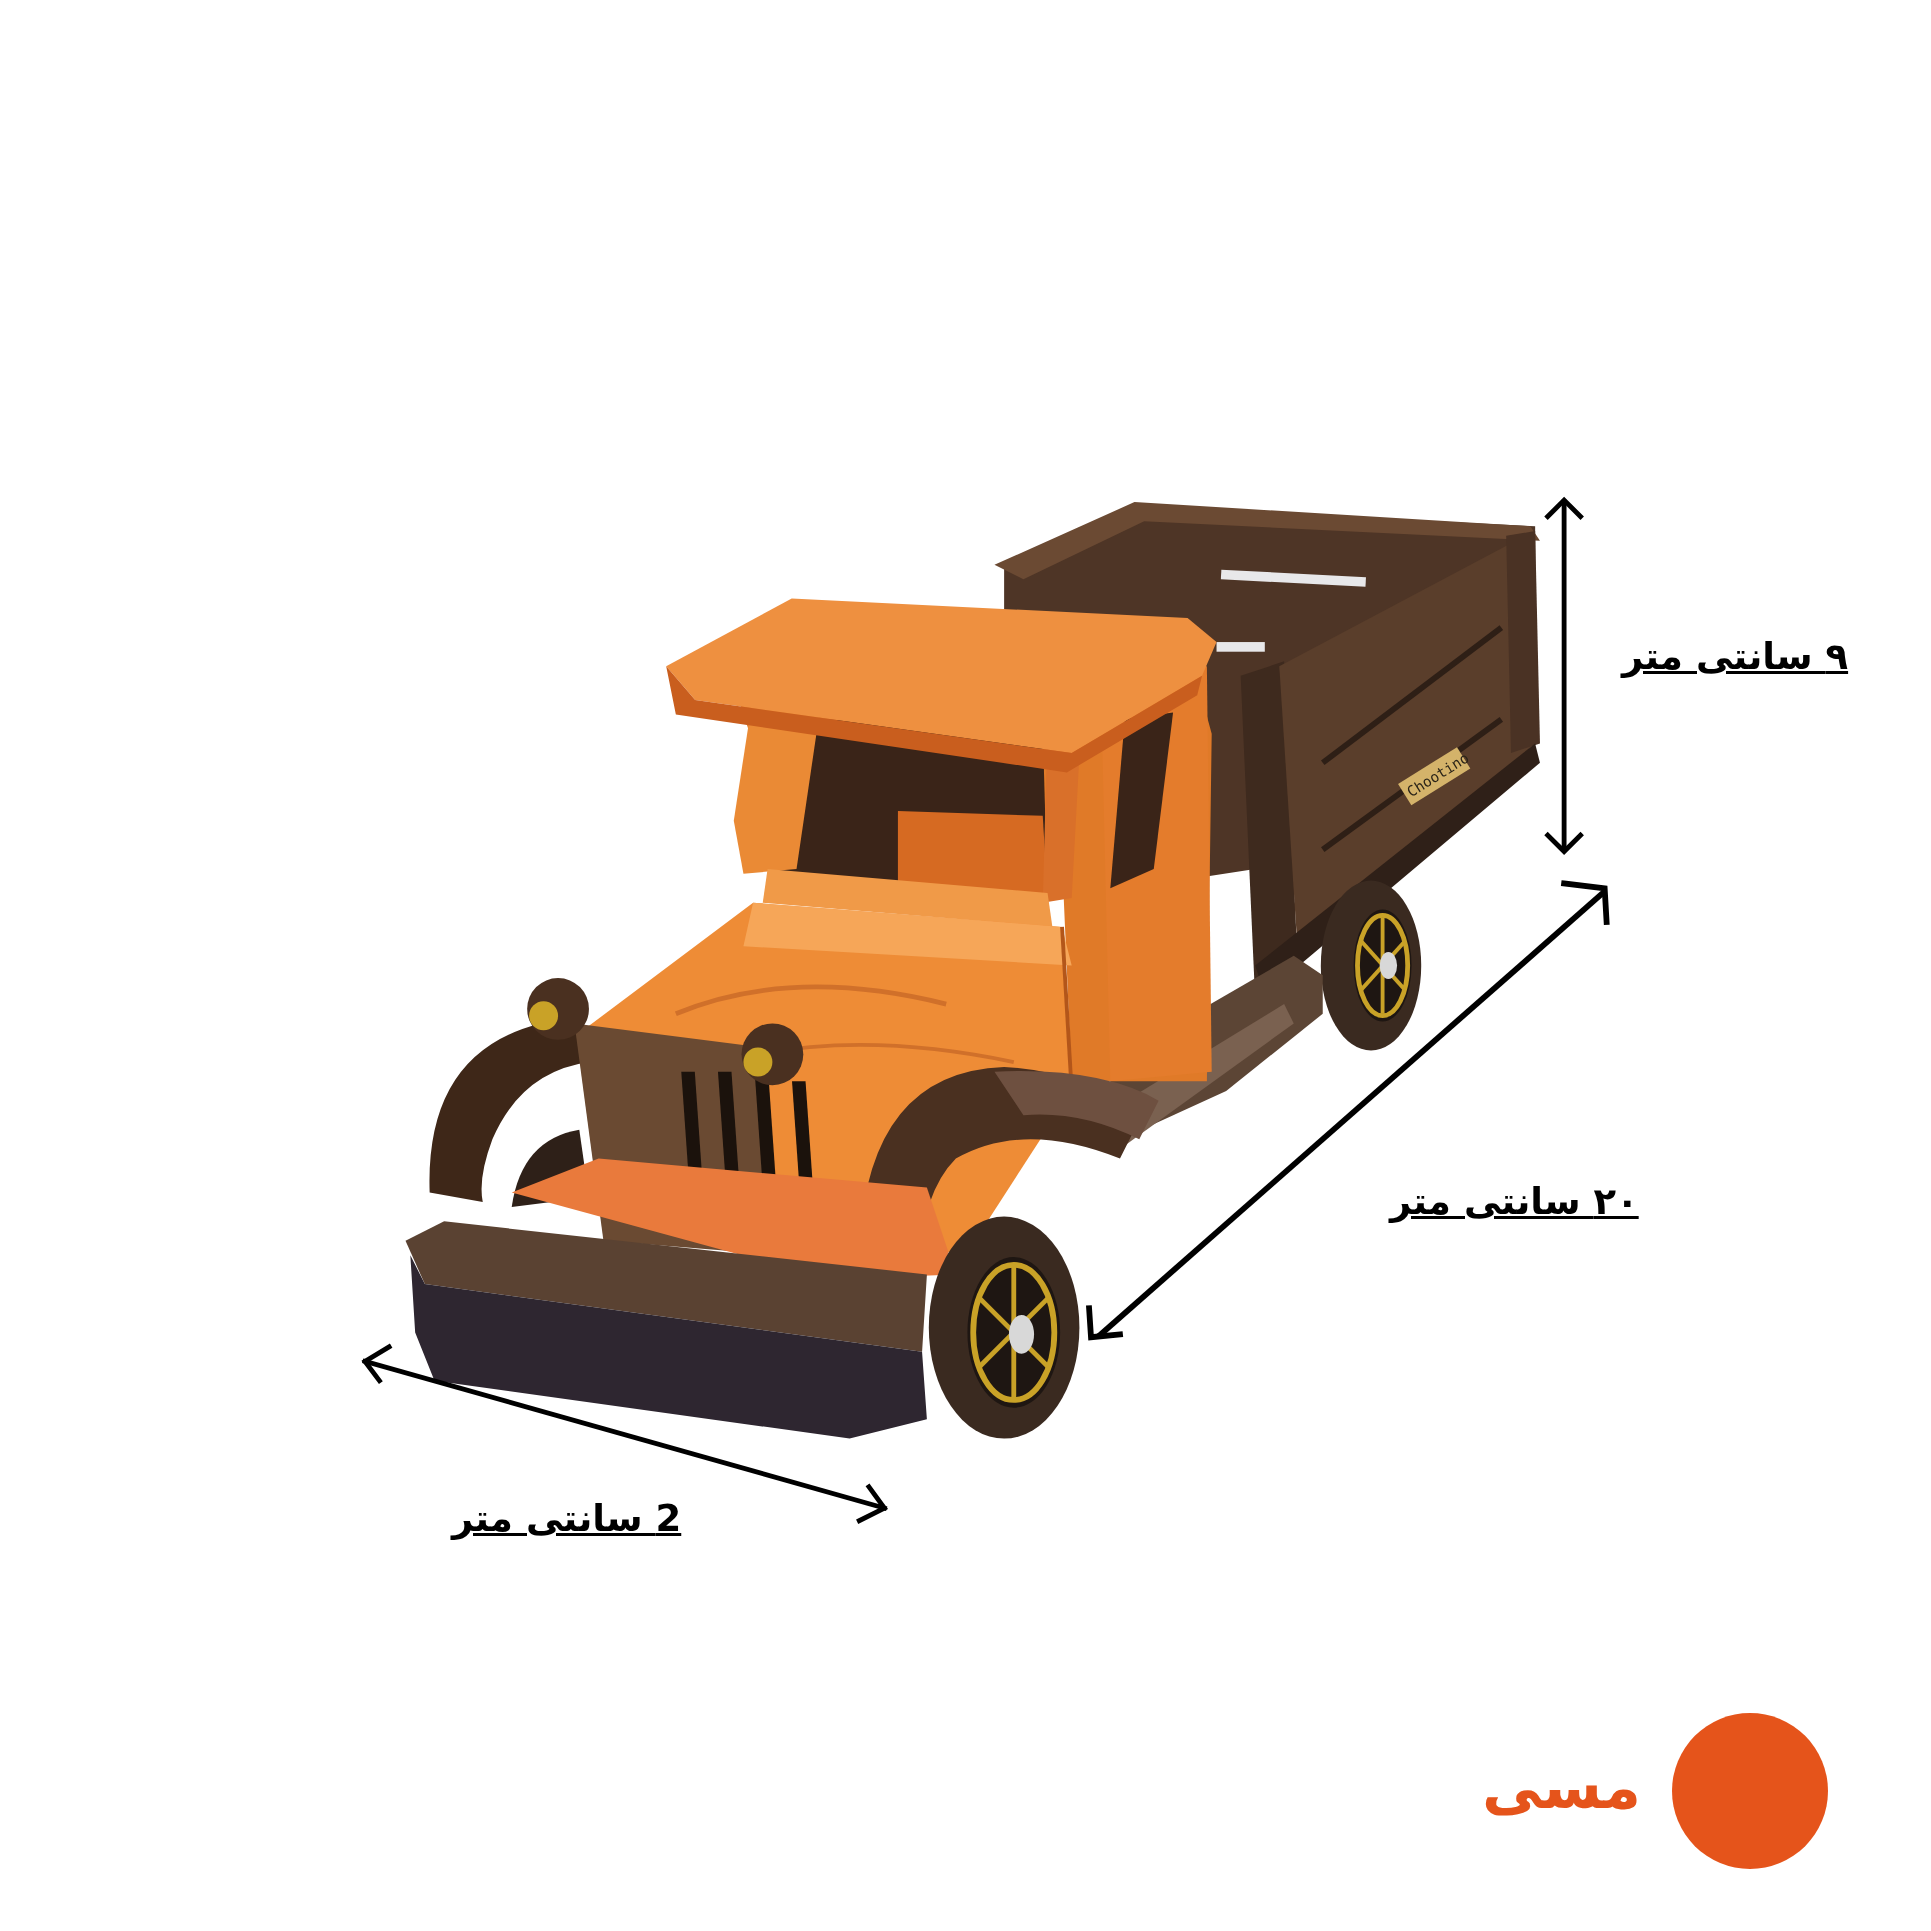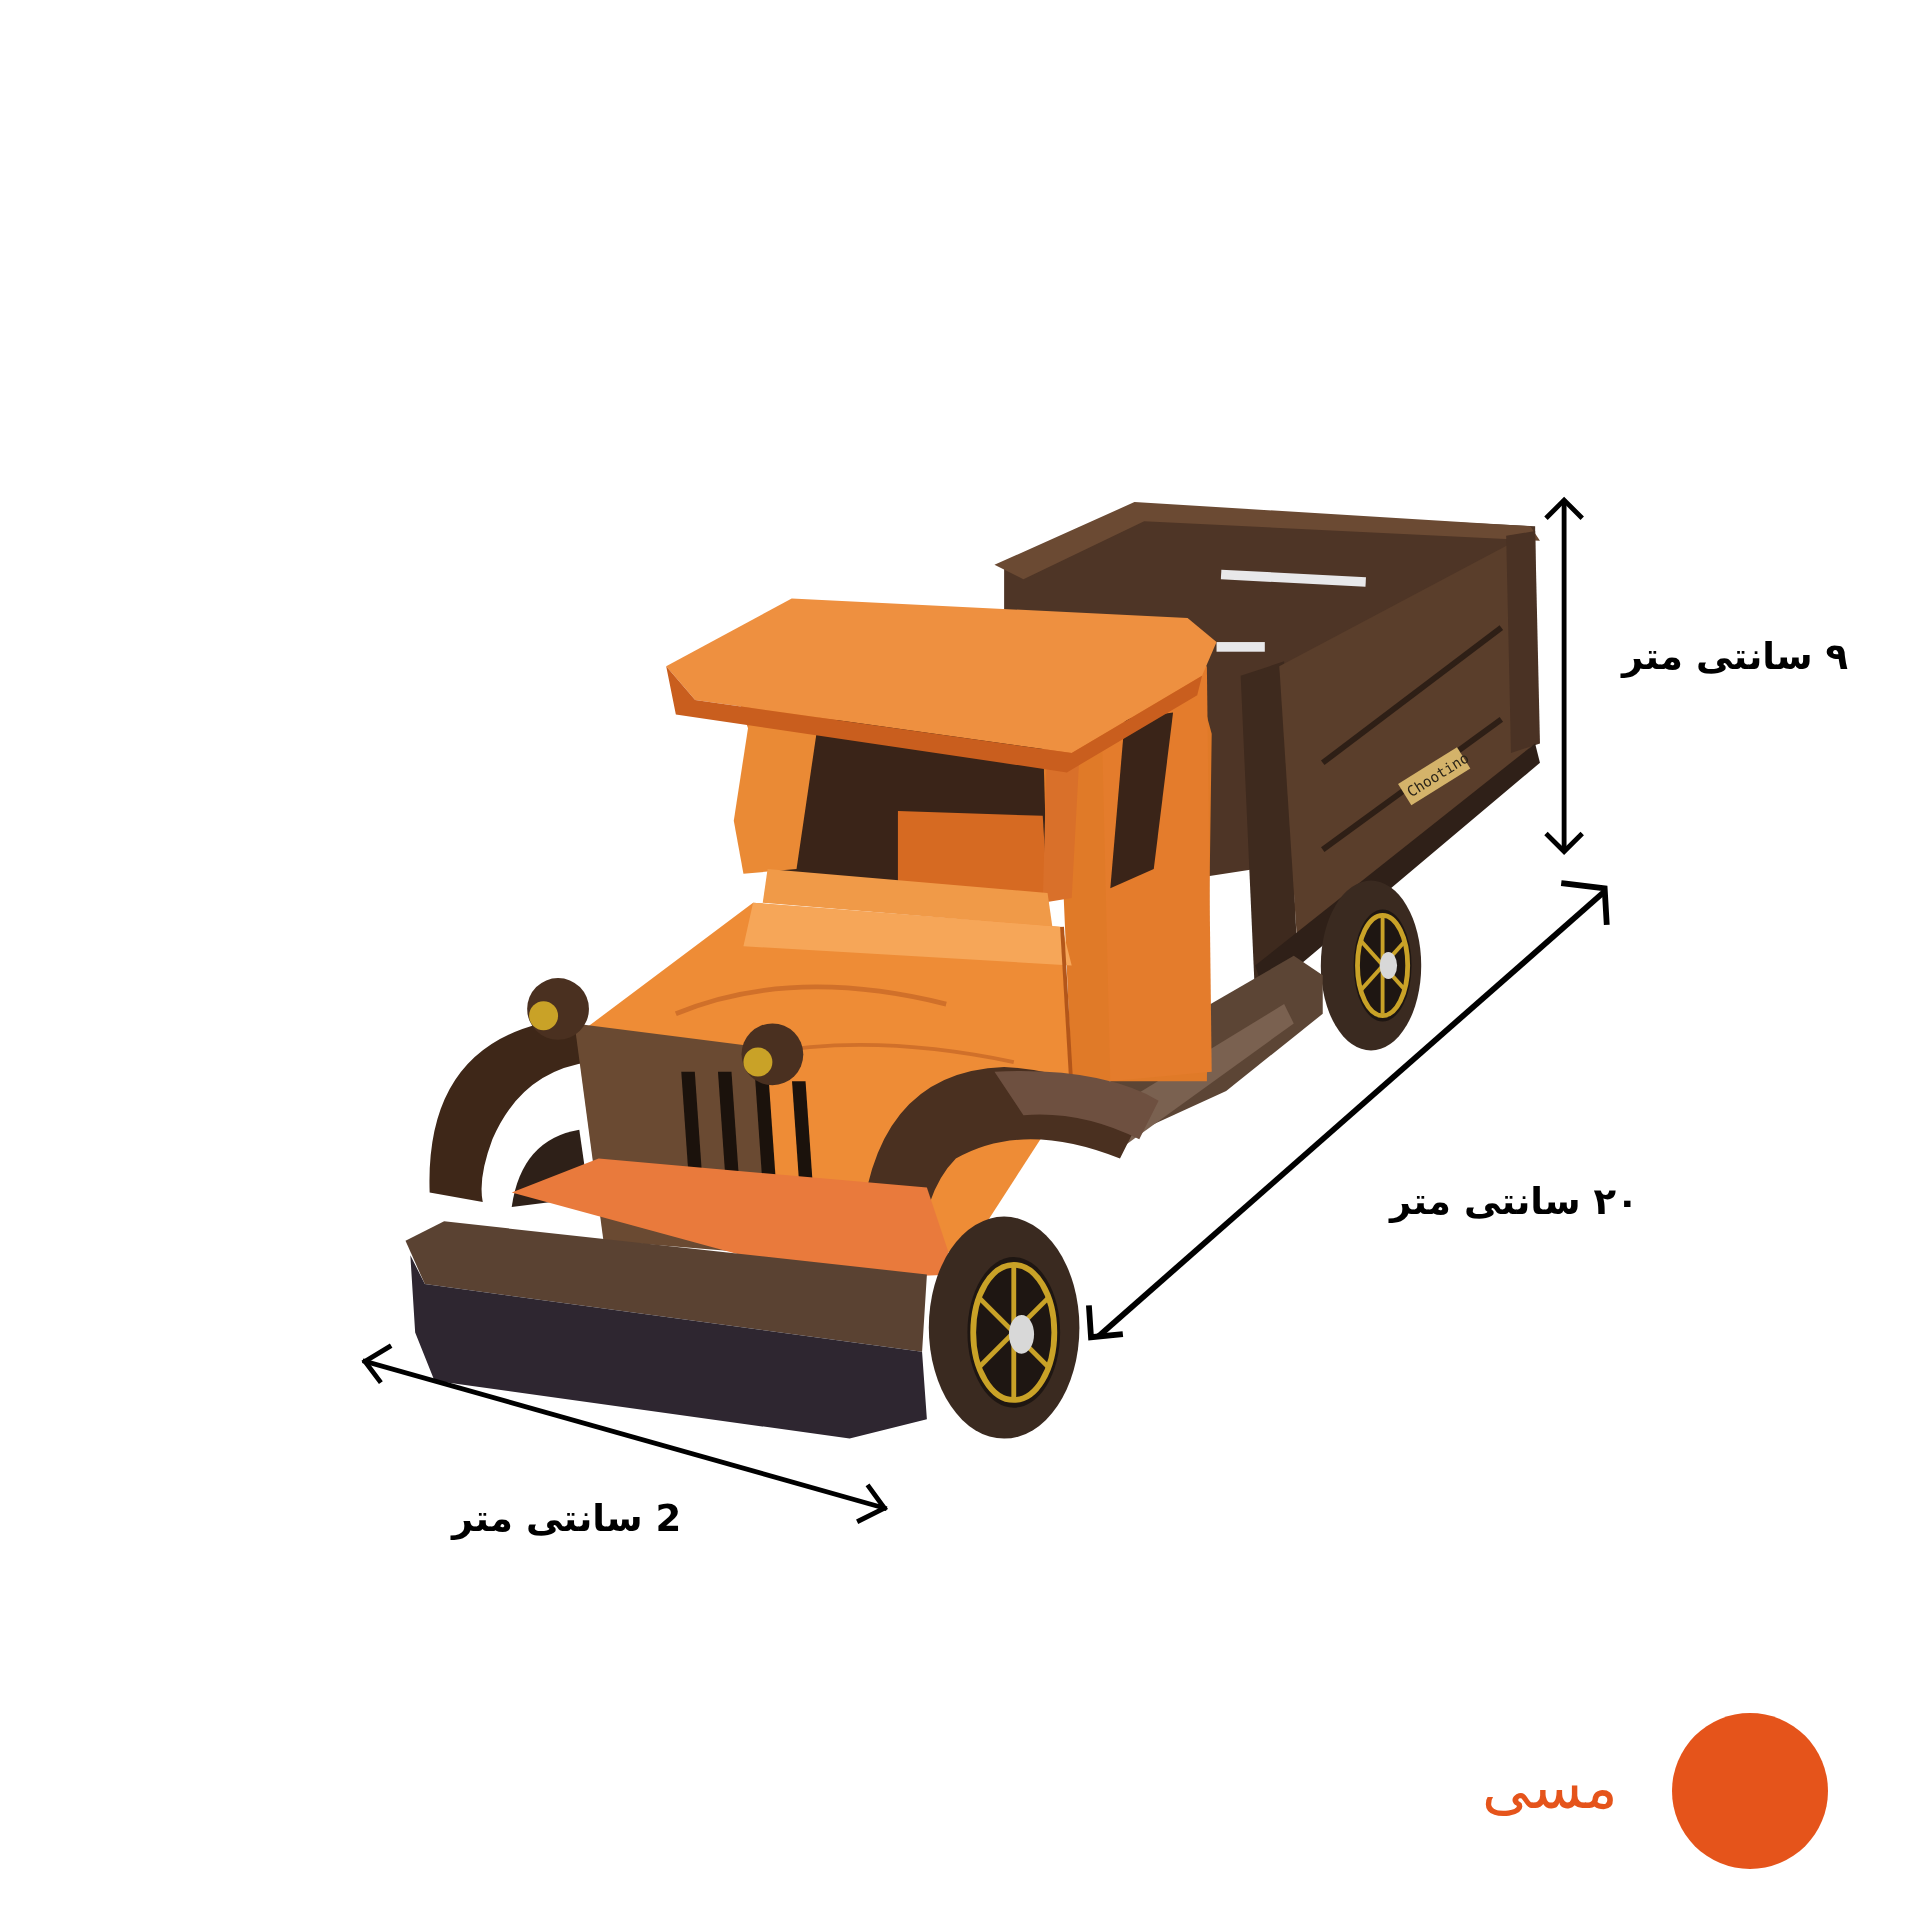--- a/index.html
+++ b/index.html
@@ -1,21 +1,21 @@
 <!DOCTYPE html>
 <html><head>
   <meta charset="utf-8">
   <style>
     html, body { margin: 0; padding: 0; background: #ffffff; }
     body { width: 1931px; height: 1931px; position: relative; overflow: hidden;
            font-family: "DejaVu Sans", sans-serif; }
     .stage { position: absolute; left: 0; top: 0; width: 1931px; height: 1931px; }
     .dim-label { position: absolute; font-family: "DejaVu Sans", sans-serif; font-weight: bold;
-                 font-size: 37px; color: #000; direction: rtl; white-space: nowrap; }
-    .swatch-label { position: absolute; font-family: "DejaVu Sans", sans-serif; font-weight: normal;
+                 font-size: 37px; color: #000; direction: rtl; white-space: nowrap; text-decoration: underline; }
+    .swatch-label { position: absolute; font-family: "DejaVu Sans", sans-serif; font-weight: bold;
                     font-size: 60px; direction: rtl; white-space: nowrap; }
     .swatch { position: absolute; border-radius: 50%; }
     .brand-tag-text { font-family: "DejaVu Sans Mono", monospace; font-size: 15px; fill: #2a2418; }
   </style>
 </head>
 <body>
 
 <div class="stage">
   <svg width="1931" height="1931" viewBox="0 0 2000 2000" xmlns="http://www.w3.org/2000/svg">
 

